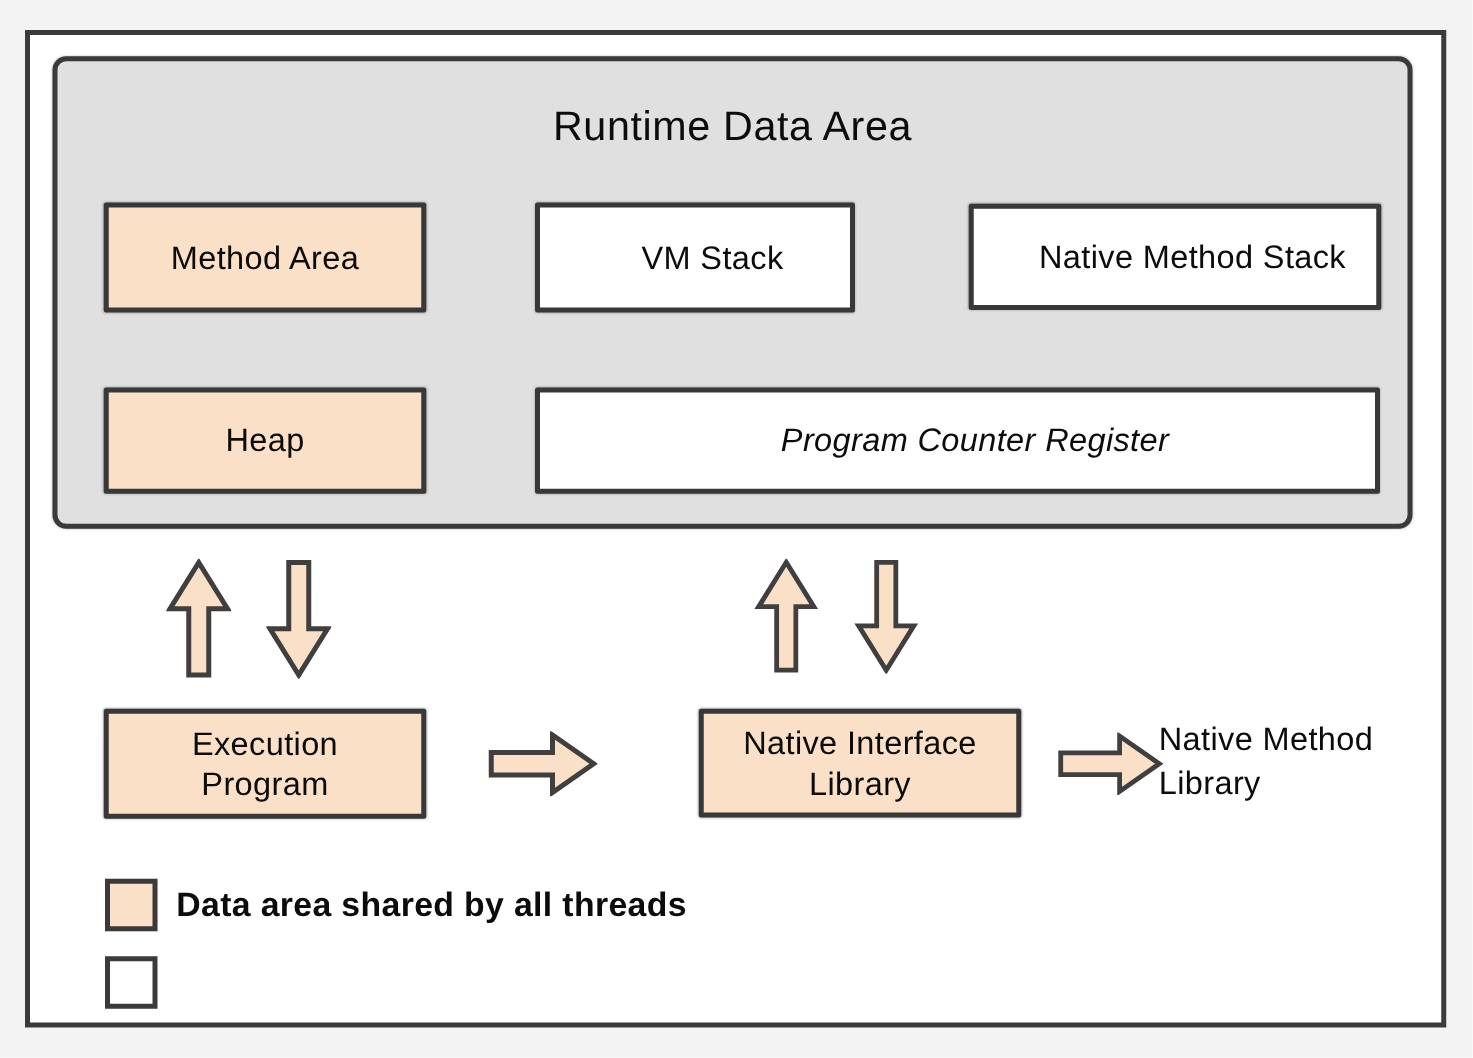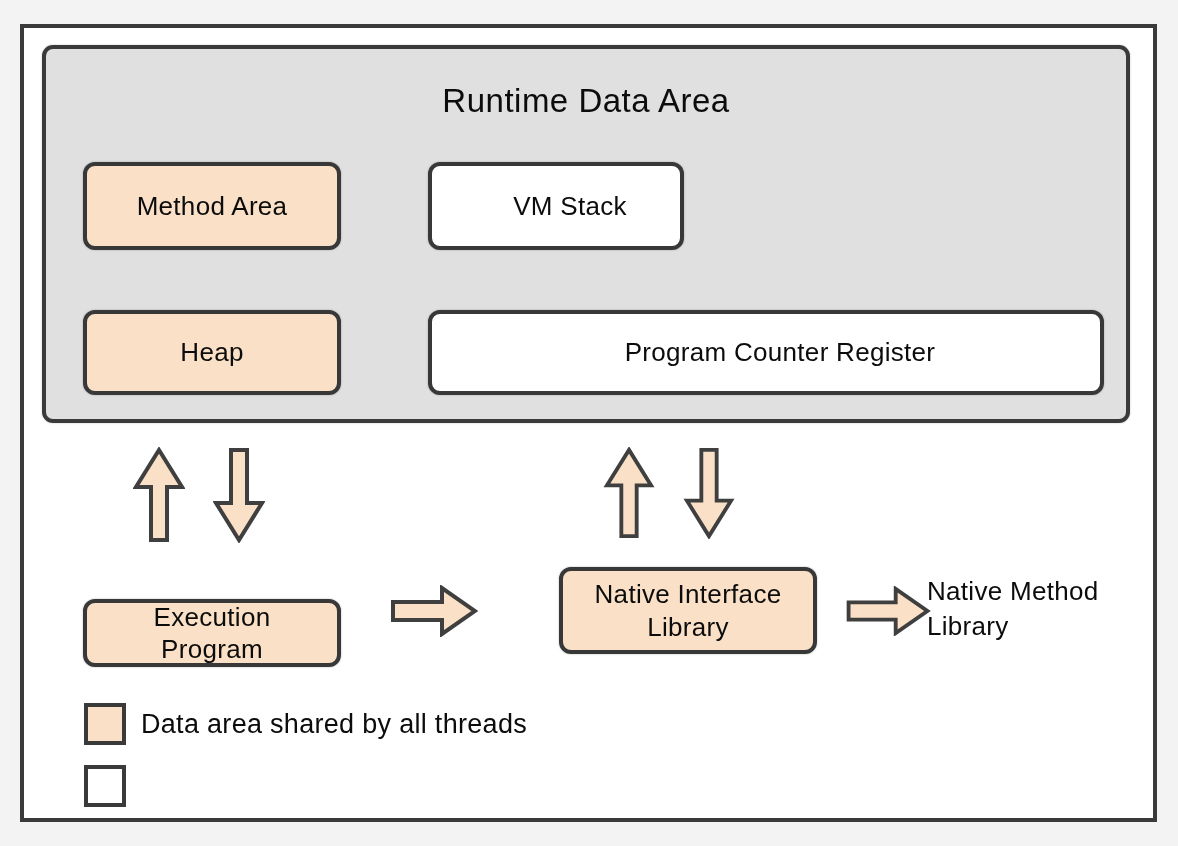--- a/index.html
+++ b/index.html
@@ -20,46 +20,46 @@
     position:absolute;left:42px;top:45px;width:1088px;height:378px;
     background:#e0e0e0;border:4px solid #3a3a3a;border-radius:11px;
     box-sizing:border-box;box-shadow:0 0 2px rgba(0,0,0,.25);
   }
   .runtime-title{
     position:absolute;left:42px;top:82px;width:1088px;
     text-align:center;font-size:33px;letter-spacing:.5px;
   }
   .node{
     position:absolute;box-sizing:border-box;
-    border:4px solid #383838;border-radius:12px;
+    border:4px solid #383838;border-radius:2px;
     display:flex;align-items:center;justify-content:center;
     text-align:center;font-size:26px;letter-spacing:.3px;line-height:1.25;
     box-shadow:0 0 2px rgba(0,0,0,.3);
   }
   .shared{background:#fae0c6;}
   .isolated{background:#ffffff;padding-left:28px;}
   .node-method-area{left:83px;top:162px;width:258px;height:88px;}
   .node-vm-stack{left:428px;top:162px;width:256px;height:88px;}
   .node-nms{left:775px;top:163px;width:330px;height:85px;}
   .node-heap{left:83px;top:310px;width:258px;height:85px;align-items:center;}
-  .node-pcr{left:428px;top:310px;width:676px;height:85px;}
-  .node-exec{left:83px;top:599px;width:258px;height:68px;}
+  .node-pcr{left:428px;top:310px;width:676px;height:85px;font-style:italic;}
+  .node-exec{left:83px;top:567px;width:258px;height:88px;}
   .node-nil{left:559px;top:567px;width:258px;height:87px;}
   .free-label{
     position:absolute;left:927px;top:574px;width:220px;
     text-align:left;font-size:26px;letter-spacing:.3px;line-height:1.35;
   }
   .arrow{position:absolute;}
   .legend-swatch{
     position:absolute;left:84px;width:42px;height:42px;
     box-sizing:border-box;border:4px solid #3a3a3a;
   }
   .legend-label{
     position:absolute;left:141px;height:42px;line-height:42px;
-    font-size:27px;letter-spacing:.3px;white-space:nowrap;
+    font-size:27px;letter-spacing:.3px;white-space:nowrap;font-weight:bold;
   }
   .sw1{top:703px;}
   .sw2{top:765px;}
   .ll1{top:703px;}
   .ll2{top:765px;}
   svg polygon{fill:#fae0c6;stroke:#3f3f3f;stroke-width:4;stroke-linejoin:miter;}
 </style>
 </head>
 <body>
 
@@ -71,20 +71,23 @@
   <div class="runtime-title">Runtime Data Area</div>
 
   <div class="node shared node-method-area">
     <span>Method Area</span>
   </div>
 
   <div class="node isolated node-vm-stack">
     <span>VM Stack</span>
   </div>
 
+  <div class="node isolated node-nms">
+    <span>Native Method Stack</span>
+  </div>
 
   <div class="node shared node-heap">
     <span>Heap</span>
   </div>
 
   <div class="node isolated node-pcr">
     <span>Program Counter Register</span>
   </div>
 
   <svg class="arrow" style="left:133px;top:447px;" width="52" height="96" viewBox="0 0 52 96">

